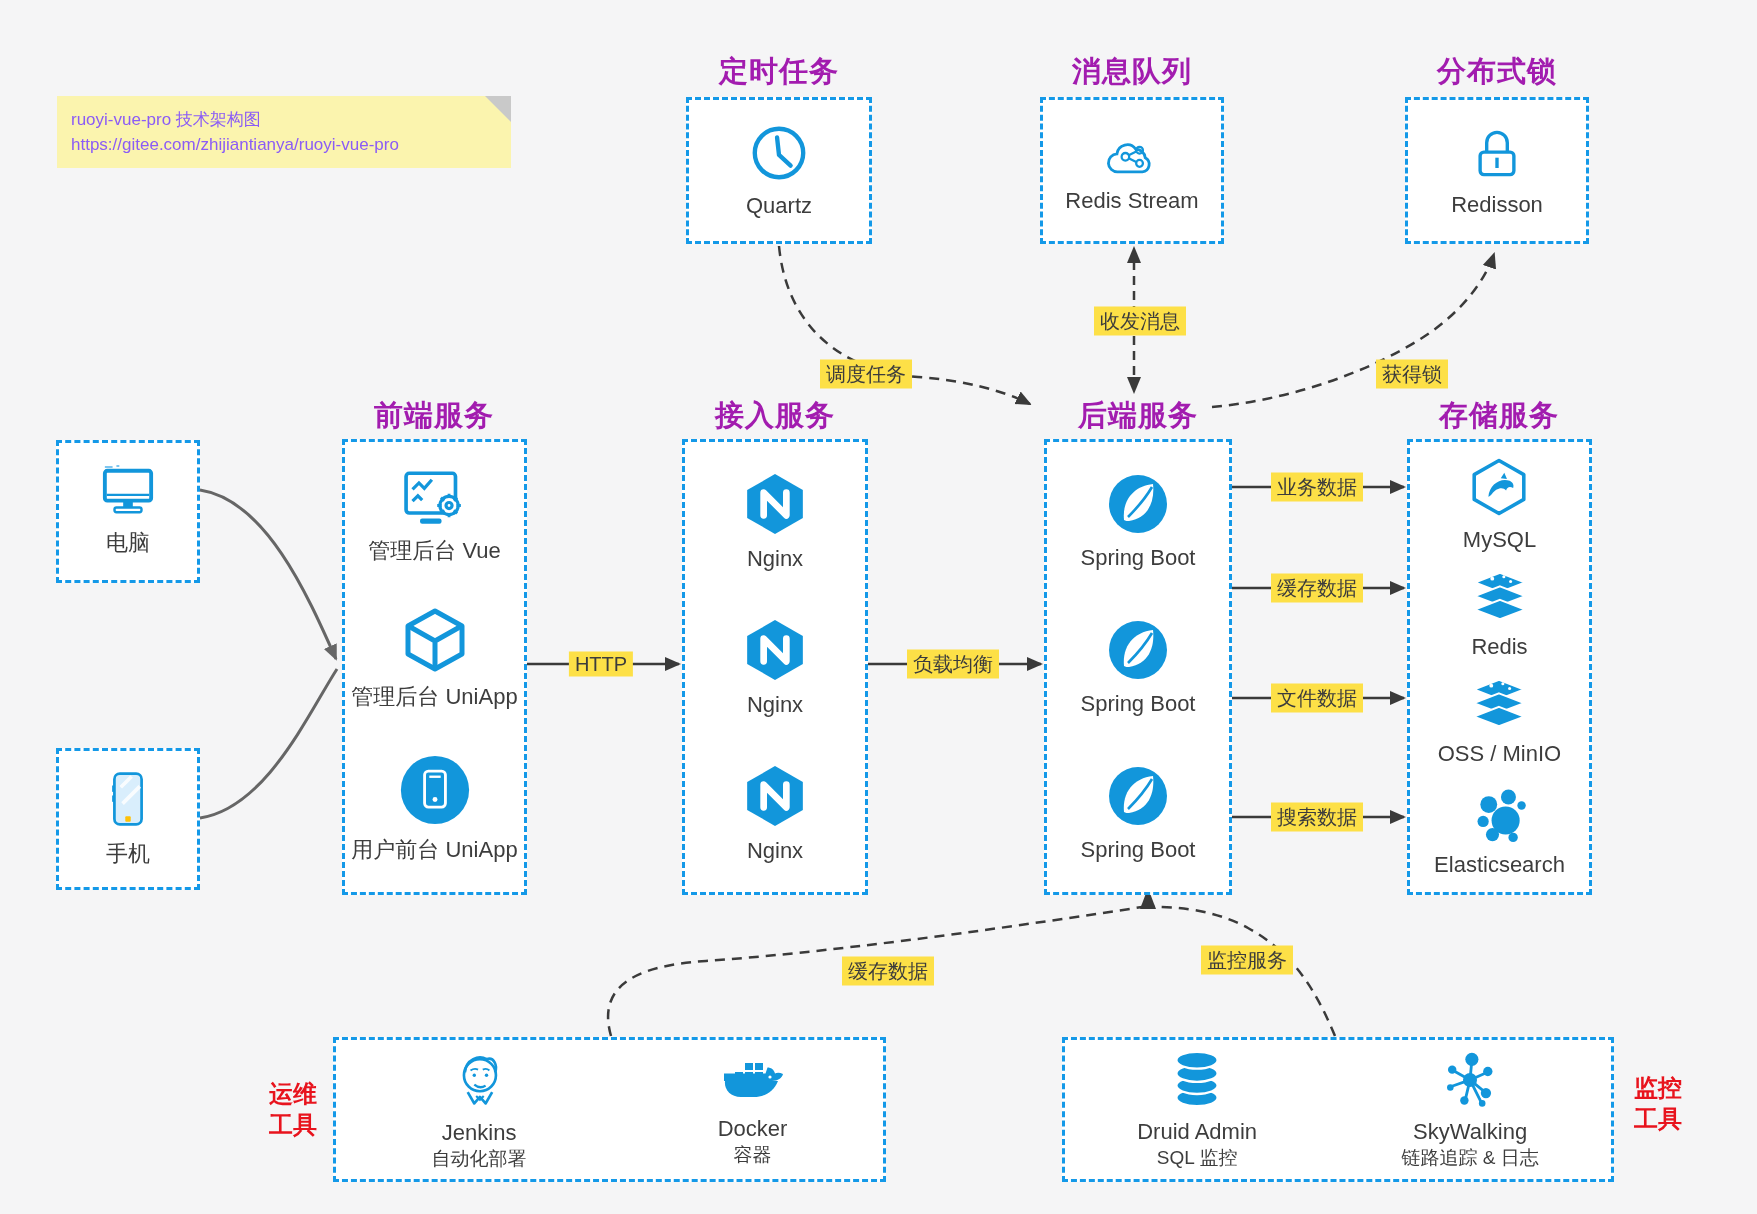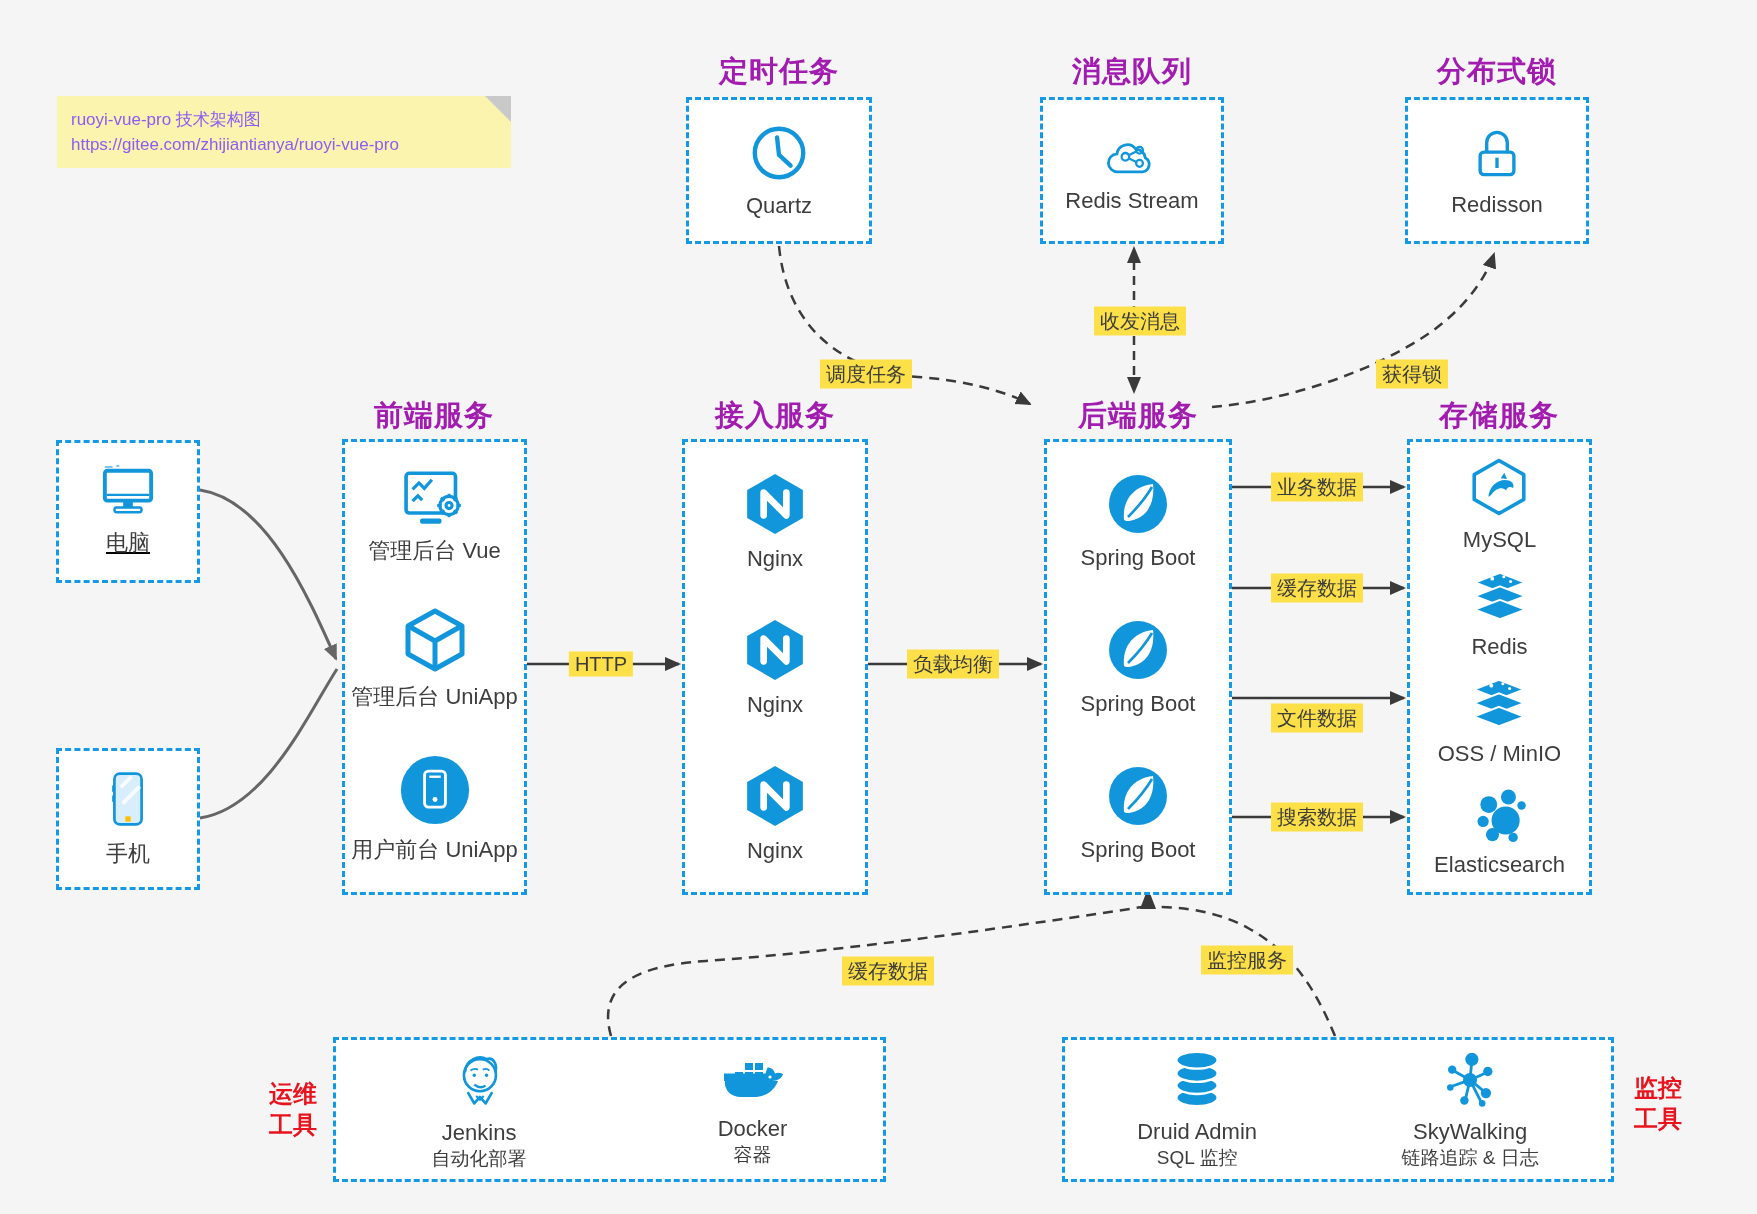--- a/index.html
+++ b/index.html
@@ -94,21 +94,21 @@
     <div class="node">
       <svg class="icon" width="60" height="60" viewBox="0 0 64 64">
         <path d="M21,31 V21 a11,11 0 0 1 22,0 v10" fill="none" stroke="#1296db" stroke-width="3.6"></path>
         <rect x="14" y="31" width="36" height="24" rx="4" fill="none" stroke="#1296db" stroke-width="3.6"></rect>
         <path d="M32,37 V48" stroke="#1296db" stroke-width="3.6"></path>
       </svg>
       <div class="node-label">Redisson</div>
     </div>
   </div>
 
-  <div class="dash-box vstack" style="left:56px;top:440px;width:144px;height:143px;text-decoration:underline;">
+  <div class="dash-box vstack" style="left:56px;top:440px;width:144px;height:143px;">
     <div class="node">
       <svg class="icon" width="62" height="54" viewBox="0 0 64 56">
         <path d="M8,2 h8 M20,1 h3" stroke="#7fc6ef" stroke-width="2"></path>
         <rect x="8" y="6" width="48" height="31" rx="2.5" fill="#fff" stroke="#1296db" stroke-width="4"></rect>
         <path d="M10,31 H54" stroke="#1296db" stroke-width="2.5"></path>
         <path d="M27,37 h10 v7 h-10 z" fill="#1296db"></path>
         <rect x="18" y="44" width="28" height="5" rx="2" fill="#fff" stroke="#1296db" stroke-width="2.5"></rect>
       </svg>
       <div class="node-label">电脑</div>
     </div>
@@ -329,21 +329,21 @@
   </div>
   <div class="side-label" style="left:1622px;top:1072px;width:72px;">
     <div>监控</div>
     <div>工具</div>
   </div>
 
   <span class="edge-label" style="left:601px;top:664px;">HTTP</span>
   <span class="edge-label" style="left:953px;top:664px;">负载均衡</span>
   <span class="edge-label" style="left:1317px;top:487px;">业务数据</span>
   <span class="edge-label" style="left:1317px;top:588px;">缓存数据</span>
-  <span class="edge-label" style="left:1317px;top:698px;margin-top:20px;">文件数据</span>
+  <span class="edge-label" style="left:1317px;top:698px;">文件数据</span>
   <span class="edge-label" style="left:1317px;top:817px;">搜索数据</span>
   <span class="edge-label" style="left:866px;top:374px;">调度任务</span>
   <span class="edge-label" style="left:1140px;top:321px;">收发消息</span>
   <span class="edge-label" style="left:1412px;top:374px;">获得锁</span>
   <span class="edge-label" style="left:888px;top:971px;">缓存数据</span>
   <span class="edge-label" style="left:1247px;top:960px;">监控服务</span>
 
 </div>
 
 </body></html>

